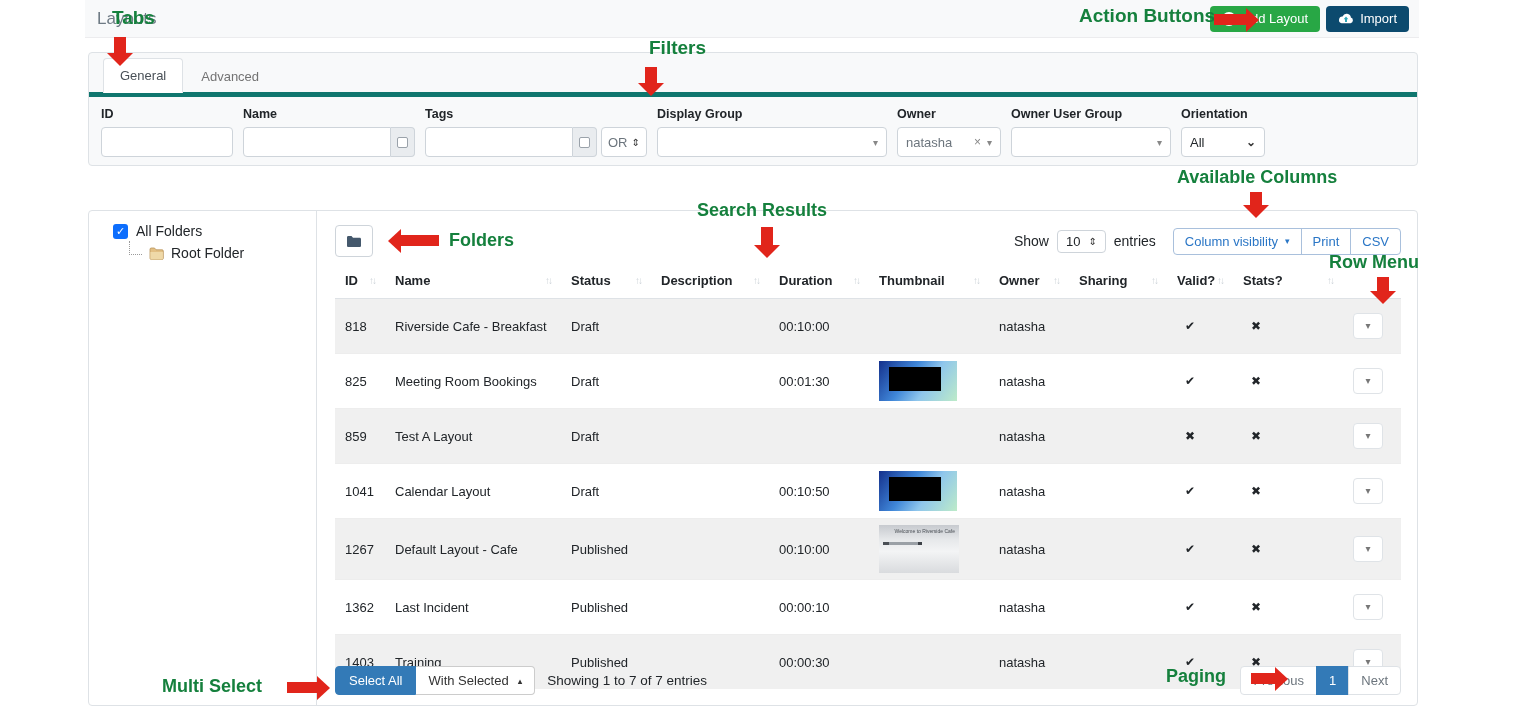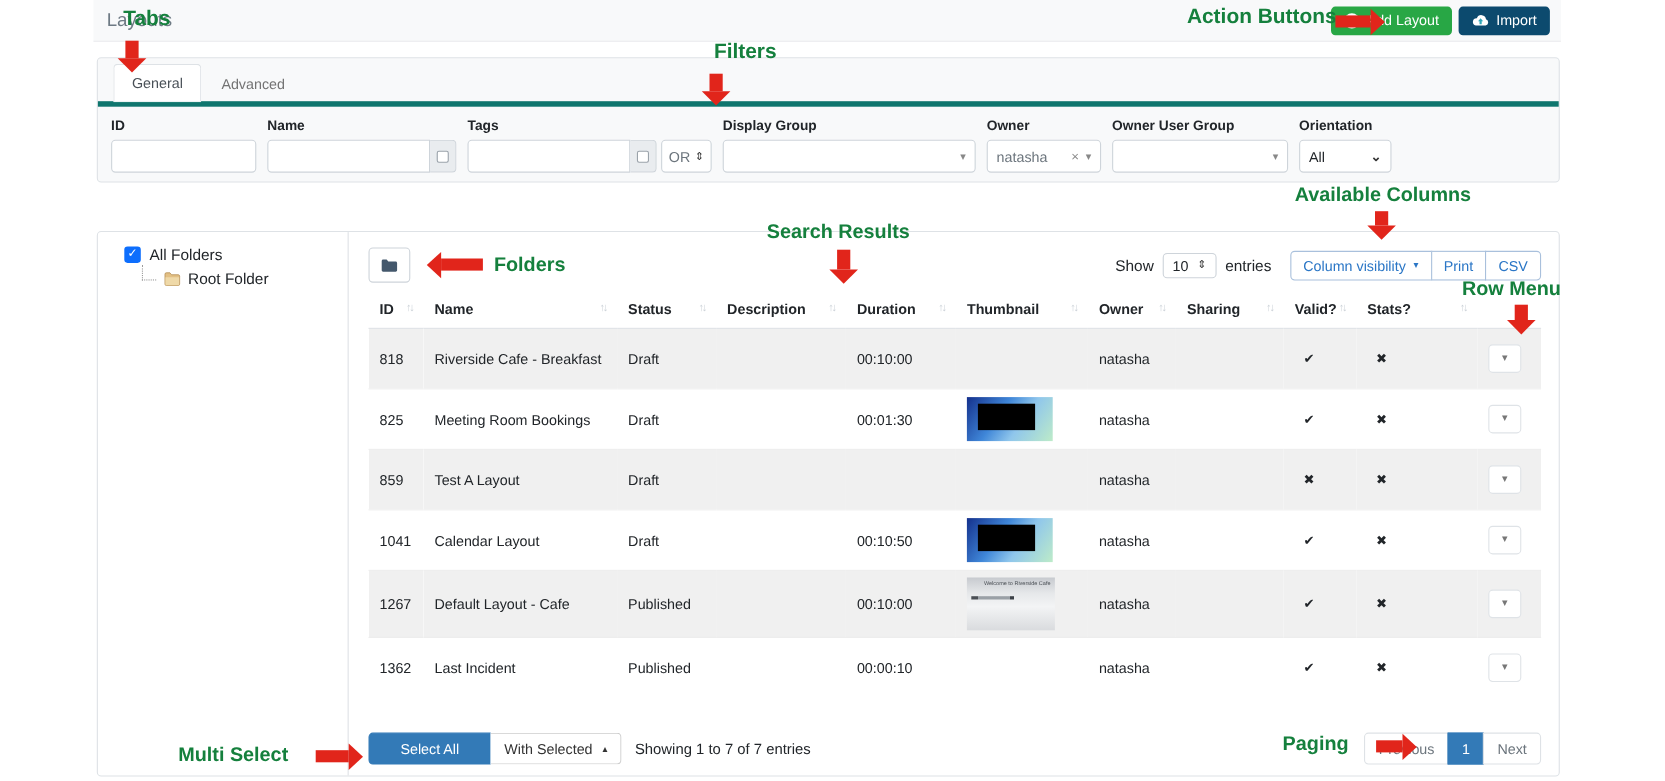--- a/index.html
+++ b/index.html
@@ -94,21 +94,21 @@
   .thumb-cafe { width:80px; height:48px; padding:3px 4px; overflow:hidden;
       background:linear-gradient(180deg,#c7cacf 0%,#e6e8ea 30%,#f3f4f5 55%,#d9dbde 100%); }
   .thumb-cafe .cap { display:block; font-size:5px; color:#4a4f55; text-align:right; white-space:nowrap; }
   .thumb-cafe .squiggle { margin-top:8px; height:3px; width:70%;
       background:linear-gradient(90deg,#4a4f55 0 12%, #9aa0a6 12% 70%, #3c4147 70% 78%, transparent 78%); }
 
   .tfooter { position:absolute; left:18px; right:16px; bottom:10px;
              display:flex; justify-content:space-between; align-items:center; }
   .left-cluster { display:flex; align-items:center; }
   .select-all { background:#337ab7; color:#fff; border:1px solid #337ab7; border-radius:4px 0 0 4px;
-                padding:6px 28px; font-size:13px; }
+                padding:6px 13px; font-size:13px; }
   .with-selected { background:#fff; color:#333; border:1px solid #ccc; border-left:none;
                    border-radius:0 4px 4px 0; padding:6px 12px; font-size:13px;
                    display:inline-flex; gap:9px; align-items:center; }
   .caret-up { font-size:9px; color:#333; }
   .showing { font-size:13.5px; margin-left:12px; }
   .pagination { display:inline-flex; }
   .pg { border:1px solid #dee2e6; background:#fff; color:#6c757d; font-size:13px; padding:6px 12px; margin-left:-1px; }
   .pg:first-child { border-radius:4px 0 0 4px; }
   .pg:last-child  { border-radius:0 4px 4px 0; }
   .pg.active { background:#337ab7; color:#fff; border-color:#337ab7; }
@@ -420,20 +420,33 @@
           <td>Published</td>
           <td></td>
           <td>00:00:10</td>
           <td class="thumb-cell"></td>
           <td>natasha</td>
           <td></td>
           <td class="mark">✔</td>
           <td class="mark">✖</td>
           <td><button class="row-menu"><span>▾</span></button></td>
         </tr>
+        <tr>
+          <td>1403</td>
+          <td>Training</td>
+          <td>Published</td>
+          <td></td>
+          <td>00:00:30</td>
+          <td class="thumb-cell"></td>
+          <td>natasha</td>
+          <td></td>
+          <td class="mark">✔</td>
+          <td class="mark">✖</td>
+          <td><button class="row-menu"><span>▾</span></button></td>
+        </tr>
       </tbody>
     </table>
 
     <div class="tfooter">
       <div class="left-cluster">
         <button class="select-all">Select All</button>
         <button class="with-selected">
           <span>With Selected</span>
           <span class="caret-up">▴</span>
         </button>

